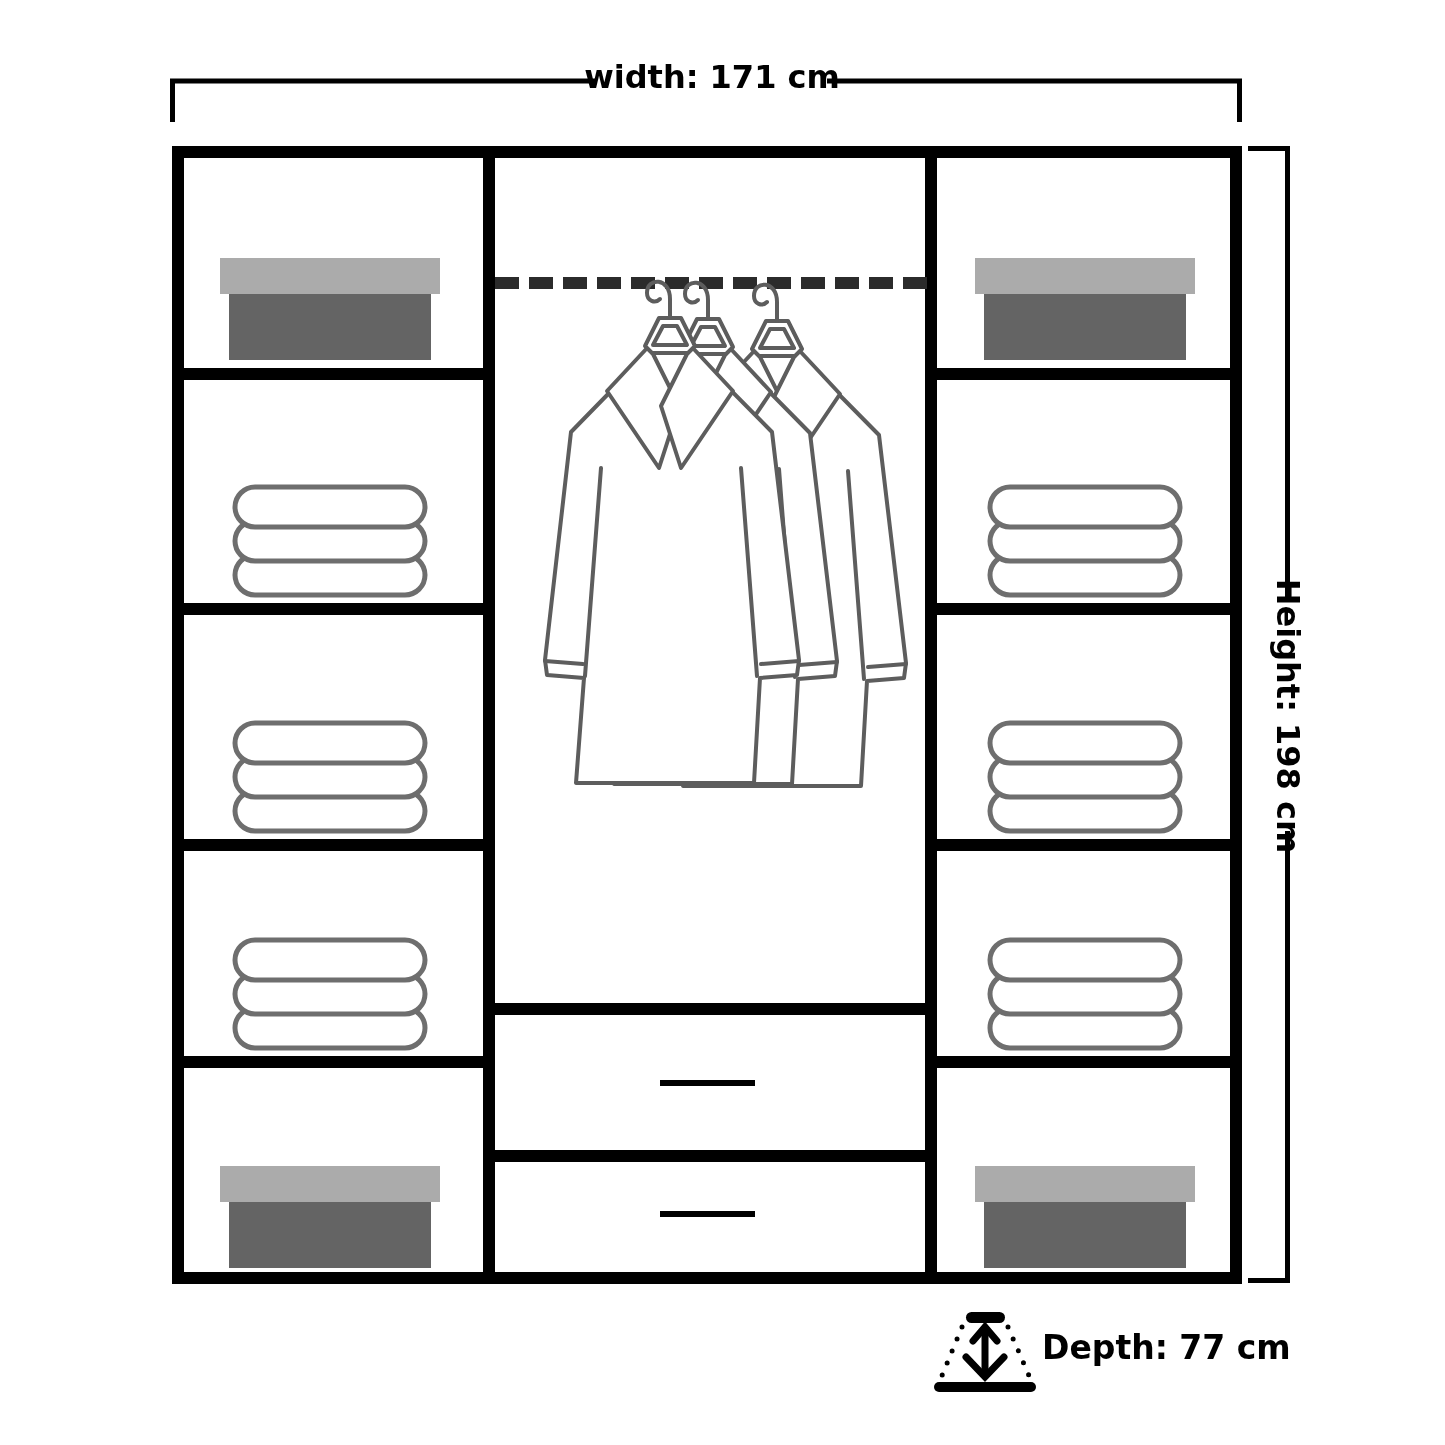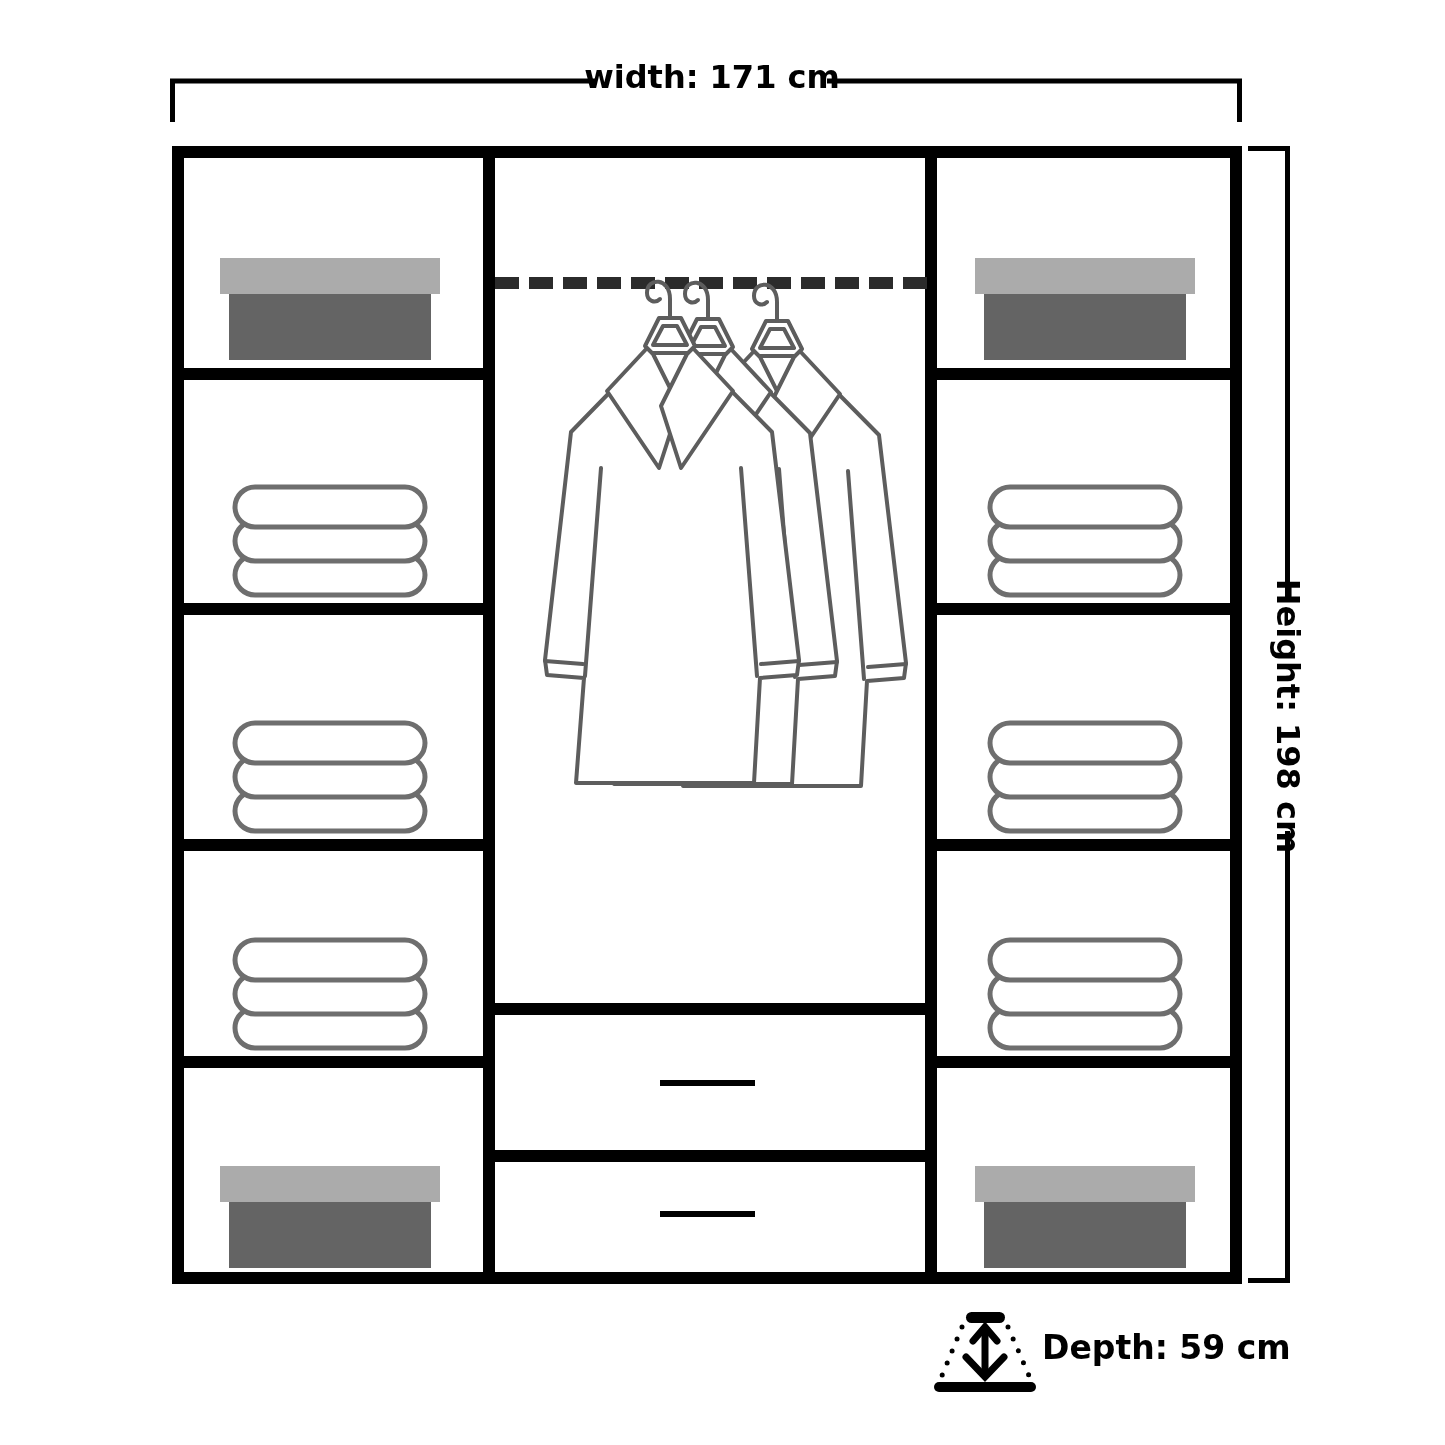--- a/index.html
+++ b/index.html
@@ -149,15 +149,15 @@
       <line class="icon-ink" x1="962" y1="1327" x2="941" y2="1378" stroke-width="5" stroke-linecap="round" stroke-dasharray="0 13"></line>
       <line class="icon-ink" x1="1008" y1="1327" x2="1030" y2="1378" stroke-width="5" stroke-linecap="round" stroke-dasharray="0 13"></line>
       <line class="icon-ink" x1="985" y1="1332" x2="985" y2="1372" stroke-width="7"></line>
       <path class="icon-ink" d="M 973 1341 L 985 1327 L 997 1341" stroke-width="7" stroke-linecap="round"></path>
       <path class="icon-ink" d="M 966 1357 L 985 1377 L 1004 1357" stroke-width="7" stroke-linecap="round"></path>
     </g>
   </svg>
 
   <div class="dim-label width-label">width: 171 cm</div>
   <div class="dim-label height-label">Height: 198 cm</div>
-  <div class="dim-label depth-label">Depth: 59 cm</div>
+  <div class="dim-label depth-label">Depth: 77 cm</div>
 
 </div>
 
 </body></html>

